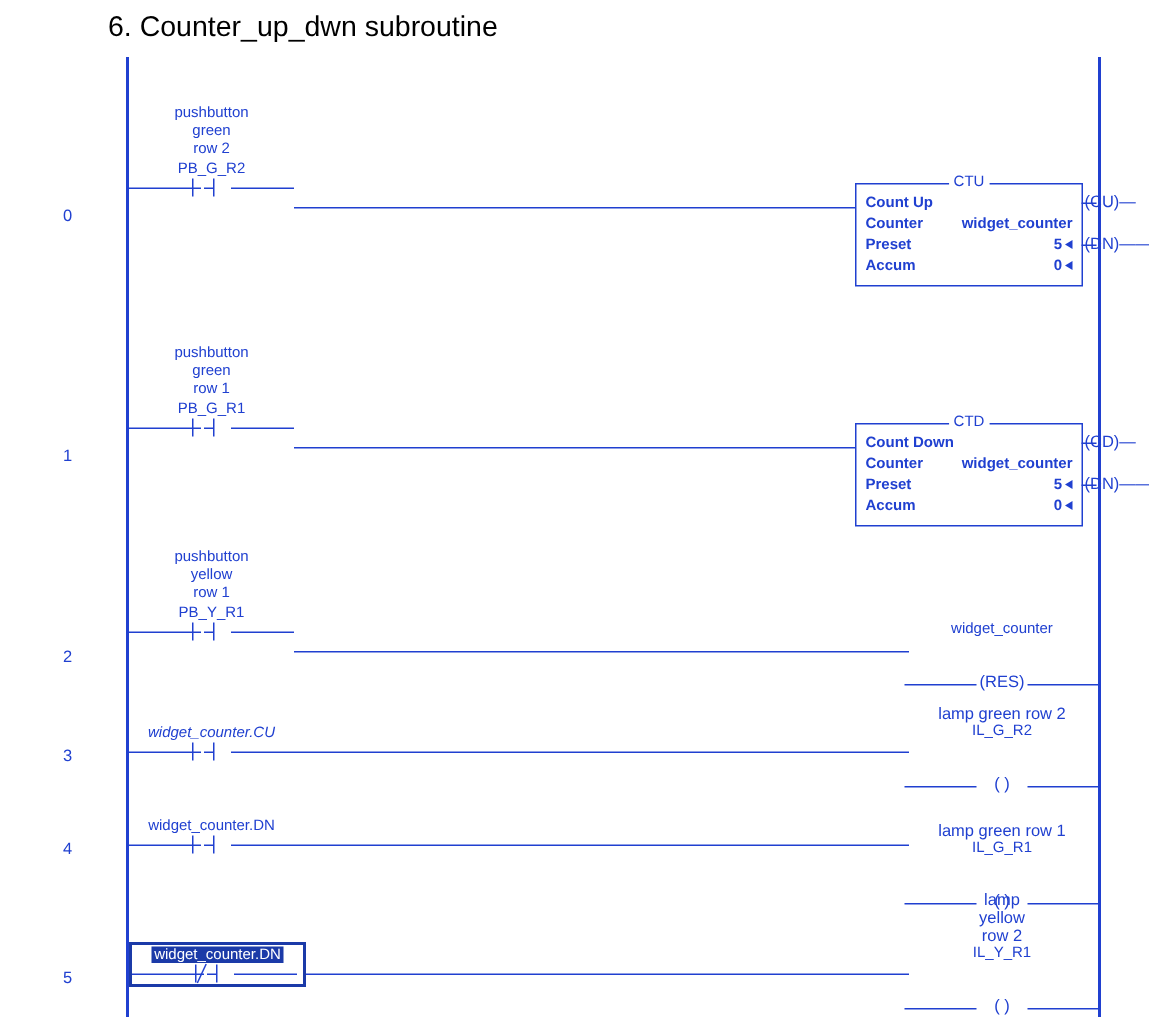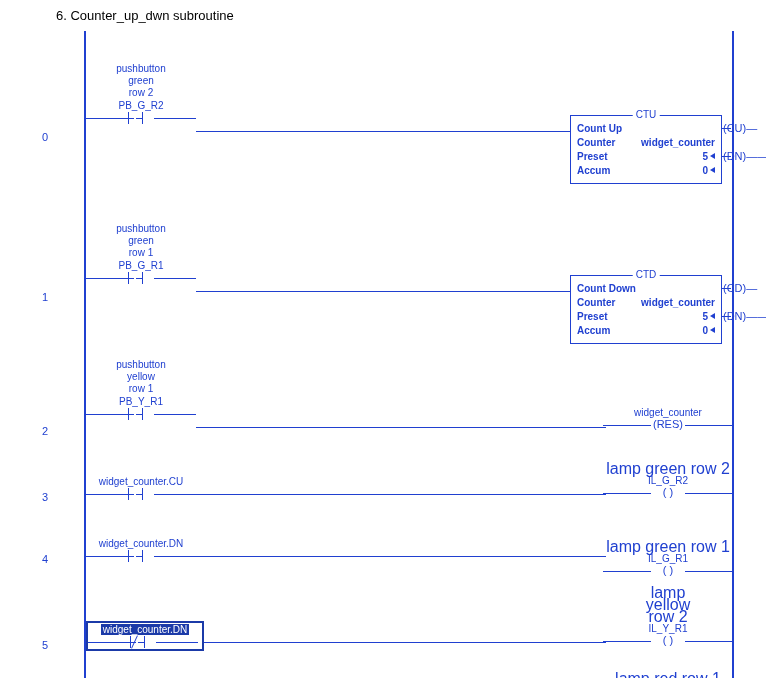--- a/index.html
+++ b/index.html
@@ -1,17 +1,17 @@
 <!DOCTYPE html>
 <html><head>
 <meta charset="utf-8">
 <style>
   * { box-sizing: border-box; margin: 0; padding: 0; }
   body { font-family: Arial, sans-serif; font-size: 11px; background: #fff; color: #000; width: 766px; }
-  .title { font-size: 13px; padding: 8px 0 8px 56px; }
+  .title { font-size: 19px; padding: 8px 0 8px 72px; }
   .diagram { position: relative; margin-left: 84px; width: 650px; border-left: 2px solid #2040d0; border-right: 2px solid #2040d0; }
   .rung { position: relative; height: 90px; }
   .rung.tall { height: 160px; }
   .rung-num { position: absolute; left: -44px; top: 46px; color: #2040d0; font-size: 11px; }
   .rung.tall .rung-num { top: 100px; }
 
   .rail-line { position: absolute; background: #2040d0; height: 1px; }
 
   .contact-block { position: absolute; text-align: center; width: 110px; }
   .contact-label { color: #2040d0; font-size: 10px; line-height: 12px; white-space: pre-line; text-align: center; }
@@ -22,23 +22,23 @@
   .contact-sym .v1 { position:absolute; top:1px; left:42px; width:1px; height:12px; background:#2040d0;}
   .contact-sym .v2 { position:absolute; top:1px; left:56px; width:1px; height:12px; background:#2040d0;}
   .contact-sym .g1 { position:absolute; top:7px; left:42px; width:6px; height:1px; background:#2040d0;}
   .contact-sym .g2 { position:absolute; top:7px; left:50px; width:6px; height:1px; background:#2040d0;}
   
   .contact-sym .slash { position:absolute; top:0px; left:46px; width:1px; height:14px; background:#2040d0; transform: rotate(25deg);}
 
   .contact-selected { background:#1b3aa8; color:#fff; padding:0 2px; display:inline-block; }
 
   .coil-block { position: absolute; text-align: center; width: 130px; right: -1px; }
-  .coil-label { color: #2040d0; font-size: 16px; line-height: 12px; white-space: pre-line; }
+  .coil-label { color: #2040d0; font-size: 11px; line-height: 12px; white-space: pre-line; }
   .coil-tag { color: #2040d0; font-size: 10px; }
-  .coil-sym { position: relative; height: 14px; }
+  .coil-sym { position: relative; height: 14px; margin-top: 24px; }
   .coil-sym .hL { position:absolute; top:7px; left:0; width:48px; height:1px; background:#2040d0;}
   .coil-sym .hR { position:absolute; top:7px; right:0; width:48px; height:1px; background:#2040d0;}
   .coil-txt { position:absolute; top:0; left:48px; width:34px; text-align:center; color:#2040d0; font-size:10px; }
 
   .inst-box { position:absolute; right:10px; border:1px solid #2040d0; background:#fff; width:152px; font-size:10px; color:#2040d0; }
   .inst-header { position:absolute; top:-7px; left:50%; transform:translateX(-50%); background:#fff; padding:0 3px; font-size:10px; color:#2040d0;}
   .inst-body { padding:5px 6px 6px 6px;font-weight:bold; }
   .inst-row { display:flex; justify-content:space-between; align-items:center; height:14px; }
   .inst-row .val { display:flex; align-items:center; gap:2px;}
   .arrow-left { display:inline-block; width:0; height:0; border-top:3px solid transparent; border-bottom:3px solid transparent; border-right:5px solid #2040d0;}
@@ -174,21 +174,21 @@
       <div class="coil-sym">
           <span class="hL"></span>
           <span class="coil-txt coil-paren">(RES)</span>
           <span class="hR"></span>
         </div>
     </div>
   </div>
 
   <div class="rung" style="height:62px;">
     <div class="rung-num" style="top:40px;">3</div>
-    <div class="contact-block" style="left:0px; top:24px;">
+    <div class="contact-block" style="left:0px; top:24px;font-style:italic;">
       <div class="contact-tag">widget_counter.CU</div>
       <div class="contact-sym">
           <span class="h1"></span>
           <span class="g1"></span>
           <span class="v1"></span>
           <span class="v2"></span>
           <span class="g2"></span>
           <span class="h2"></span>
         </div>
     </div>

